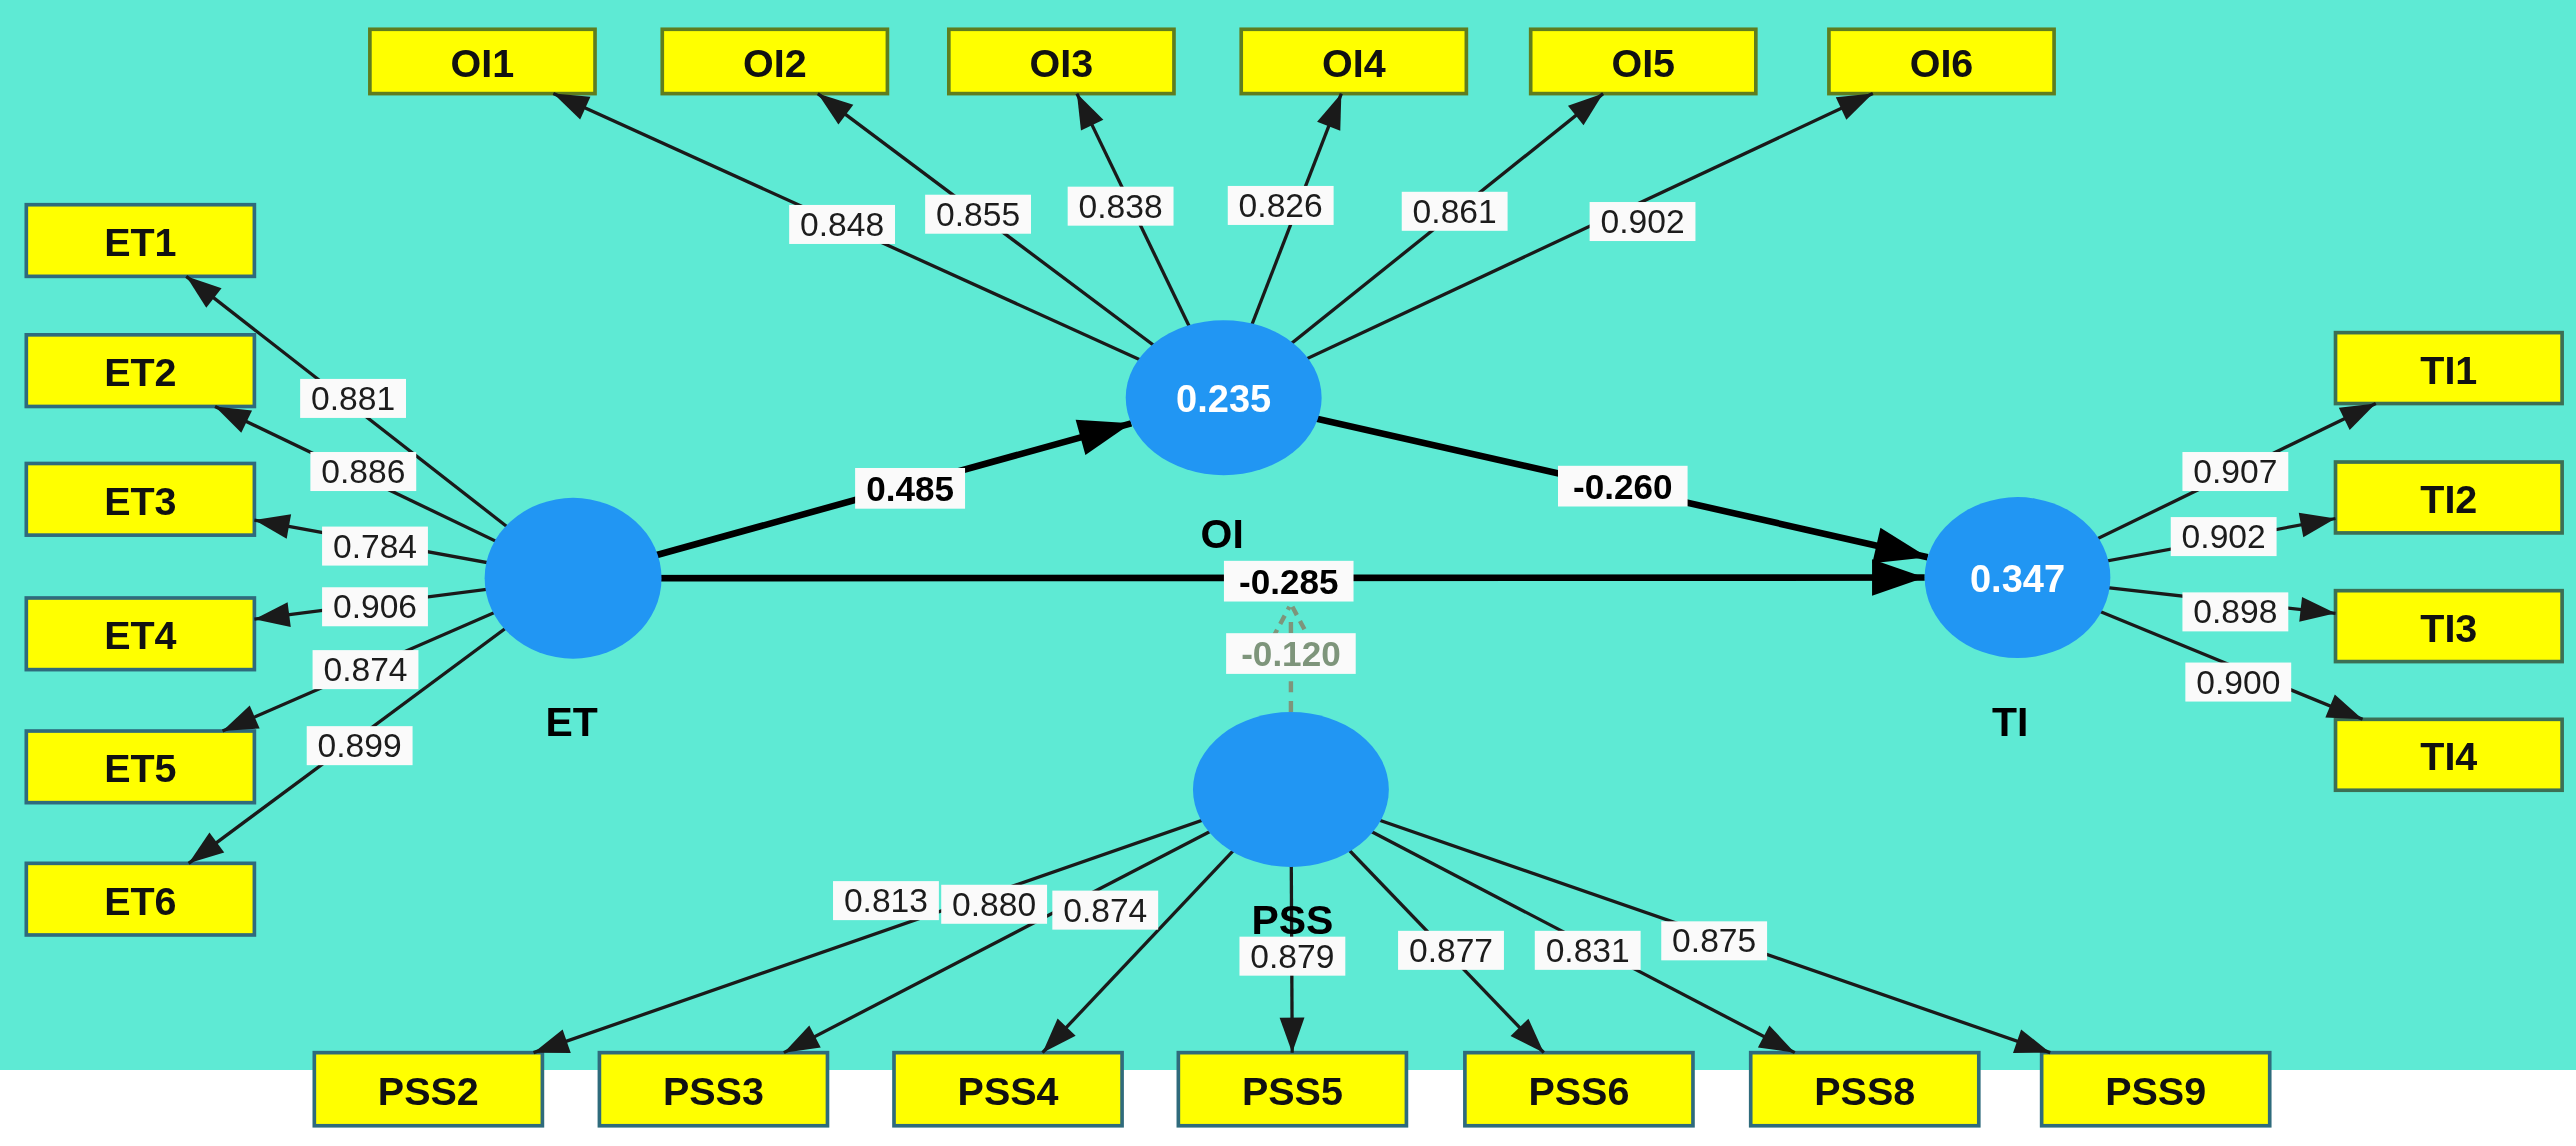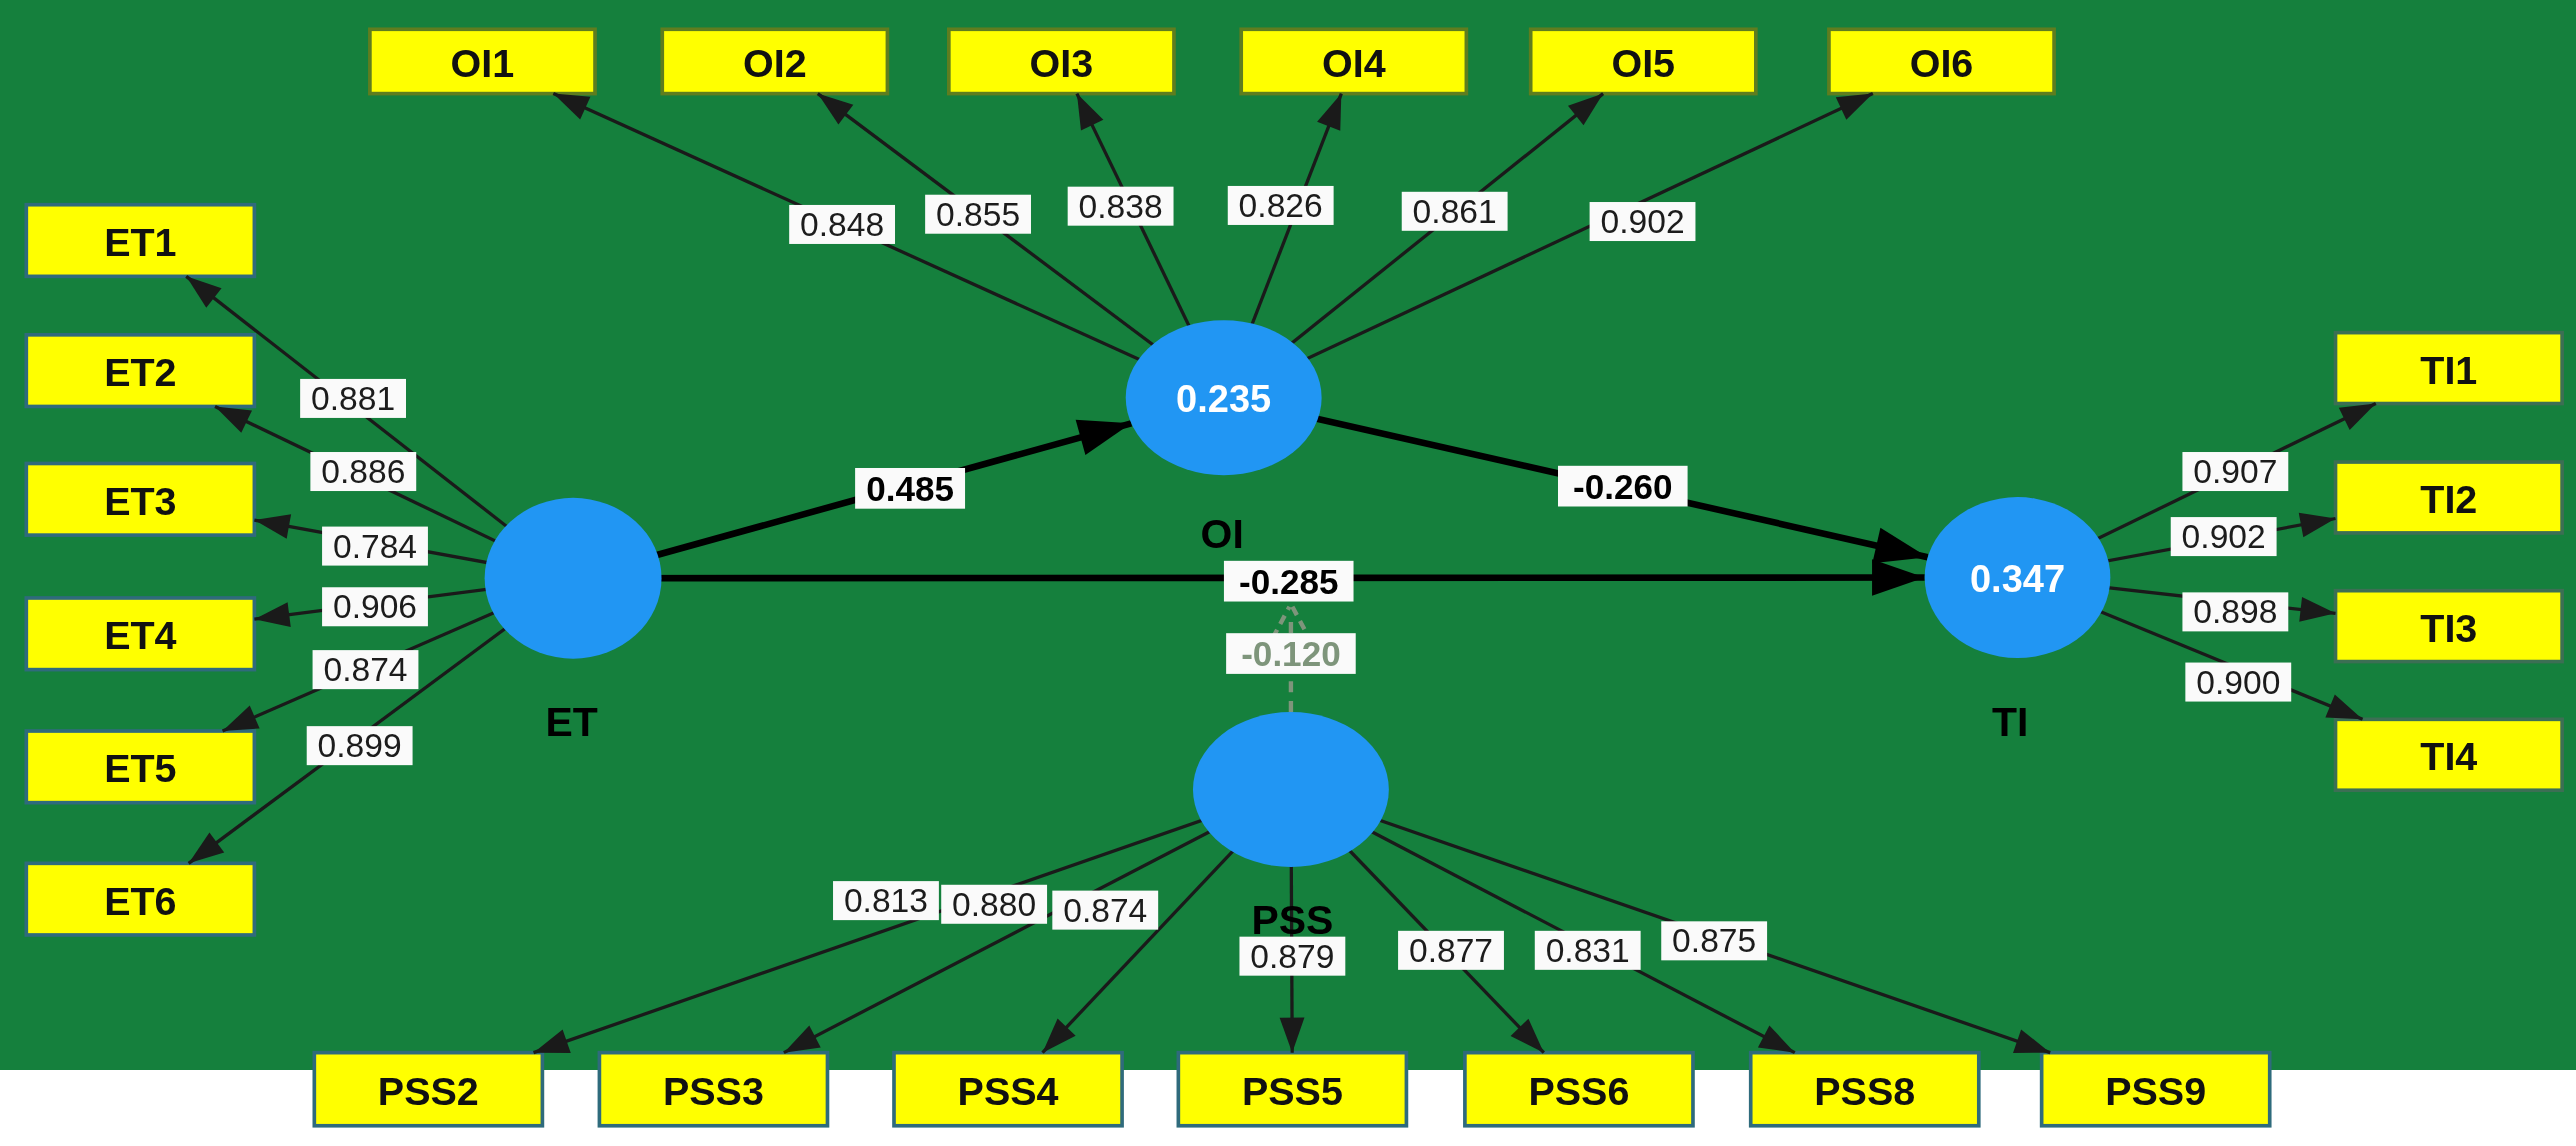--- a/index.html
+++ b/index.html
@@ -8,21 +8,21 @@
     background: #ffffff;
     width: 2576px;
     height: 1147px;
     overflow: hidden;
     font-family: "Liberation Sans", sans-serif;
   }
   #stage {
     position: relative;
     width: 2576px;
     height: 1070px;
-    background: #15803d;
+    background: #5eead4;
   }
   svg { display: block; }
   text { font-family: "Liberation Sans", sans-serif; }
   .indicator-label { font-size: 54px; font-weight: bold; fill: #111111; }
   .loading-value   { font-size: 46px; font-weight: normal; fill: #1c1c1c; }
   .path-coefficient{ font-size: 48px; font-weight: bold; fill: #000000; }
   .construct-name  { font-size: 56px; font-weight: bold; fill: #000000; }
   .rsq-value       { font-size: 52px; font-weight: bold; fill: #ffffff; }
   .moderation-coefficient { font-size: 48px; font-weight: bold; }
 </style>

